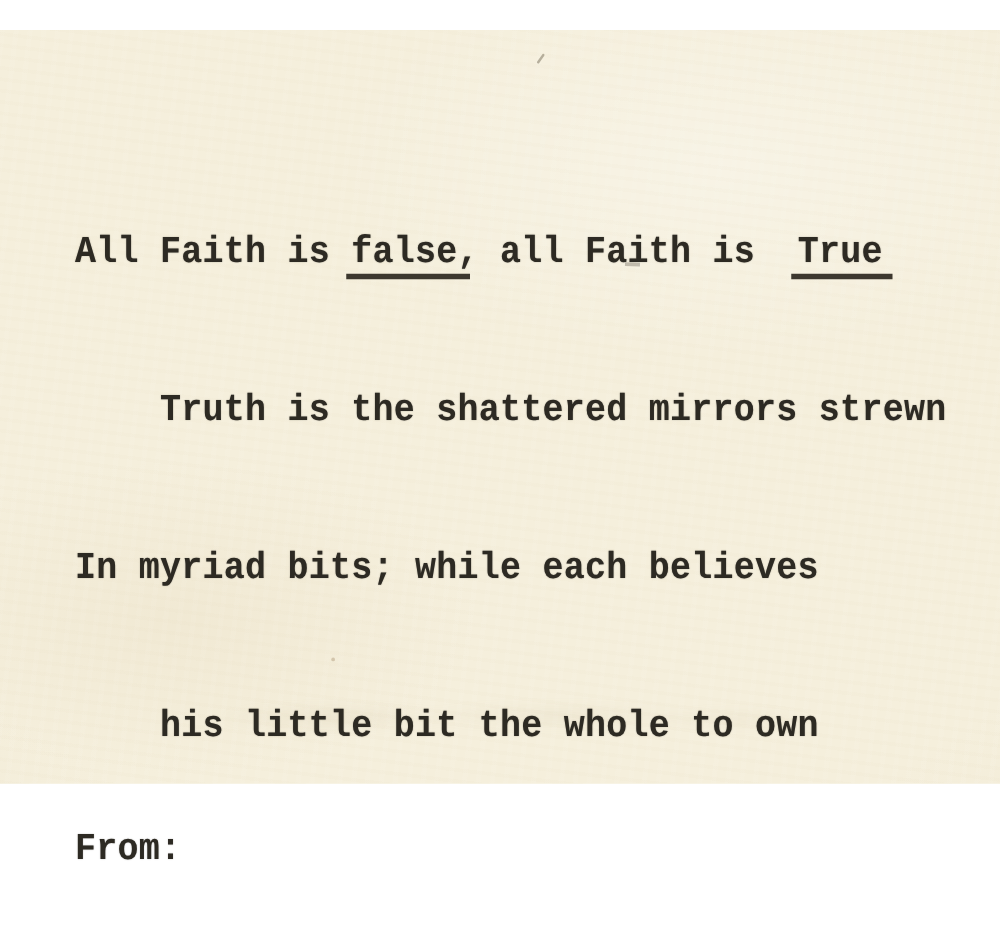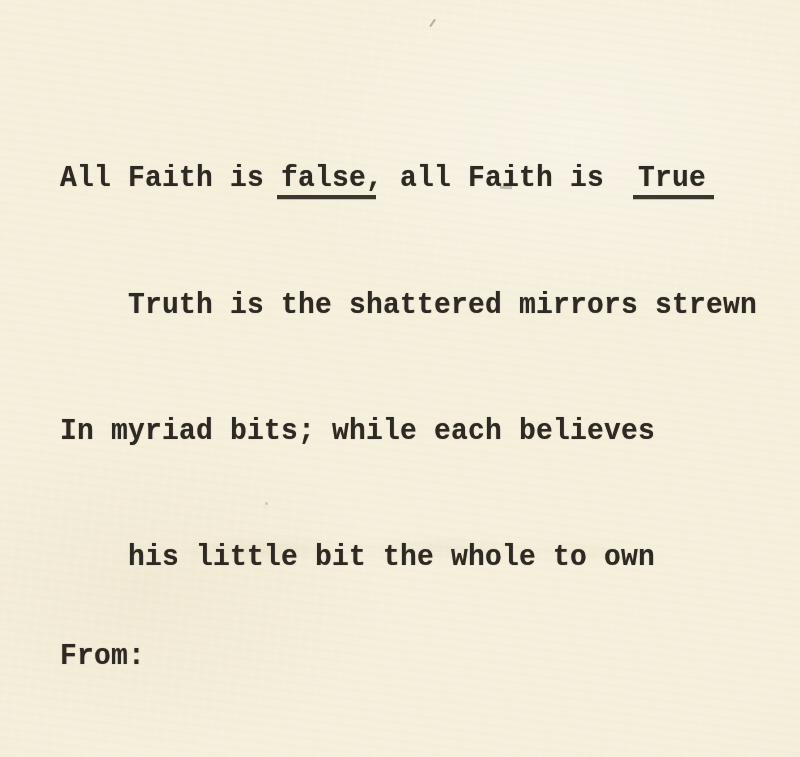--- a/index.html
+++ b/index.html
@@ -5,29 +5,30 @@
   html, body {
     margin: 0;
     padding: 0;
     width: 800px;
     height: 757px;
     overflow: hidden;
   }
   .paper {
     position: relative;
     width: 800px;
-    height: 757px;
+    height: 603px;
     background:
       radial-gradient(120% 120% at 50% 45%, rgba(255,255,255,0) 55%, rgba(190,170,130,0.12) 100%),
       radial-gradient(ellipse 60% 40% at 72% 18%, rgba(255,255,255,0.28), rgba(255,255,255,0) 65%),
       radial-gradient(ellipse 50% 35% at 18% 78%, rgba(210,190,150,0.12), rgba(210,190,150,0) 60%),
       #f5efdc;
     font-family: "Liberation Mono", "DejaVu Sans Mono", monospace;
     font-weight: bold;
     color: #2d2a23;
+    margin-top: 24px;
   }
   .texture {
     position: absolute;
     inset: 0;
     background:
       repeating-linear-gradient(7deg, rgba(215,200,165,0.045) 0 3px, rgba(215,200,165,0) 3px 9px),
       repeating-linear-gradient(97deg, rgba(255,255,255,0.05) 0 4px, rgba(255,255,255,0) 4px 11px);
     pointer-events: none;
   }
   .typed {

